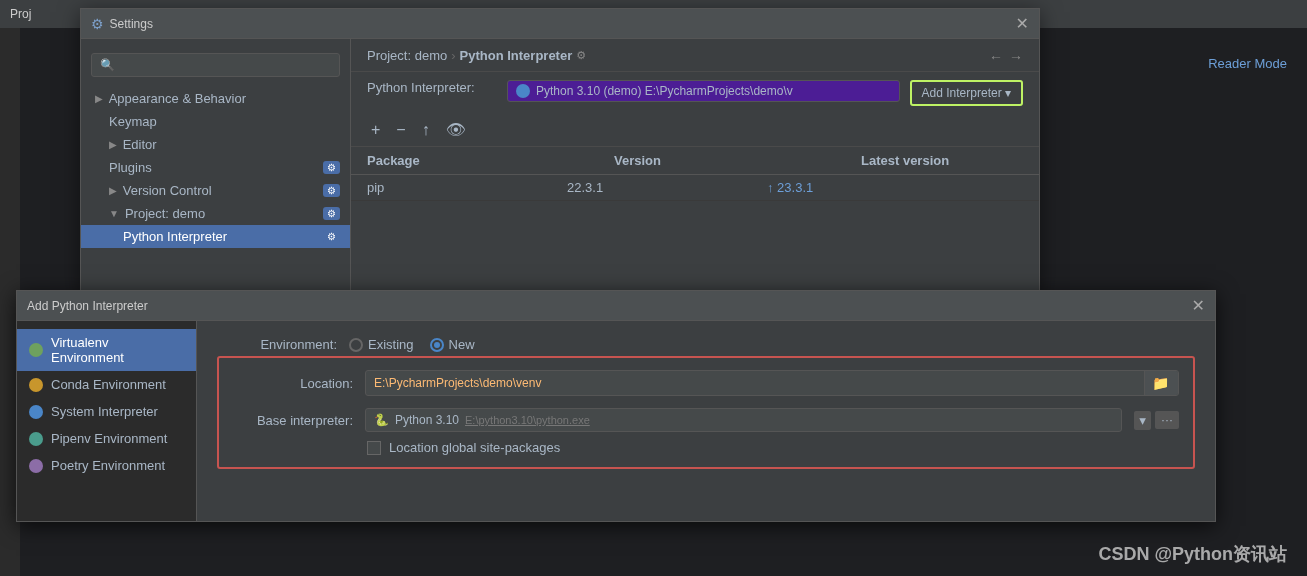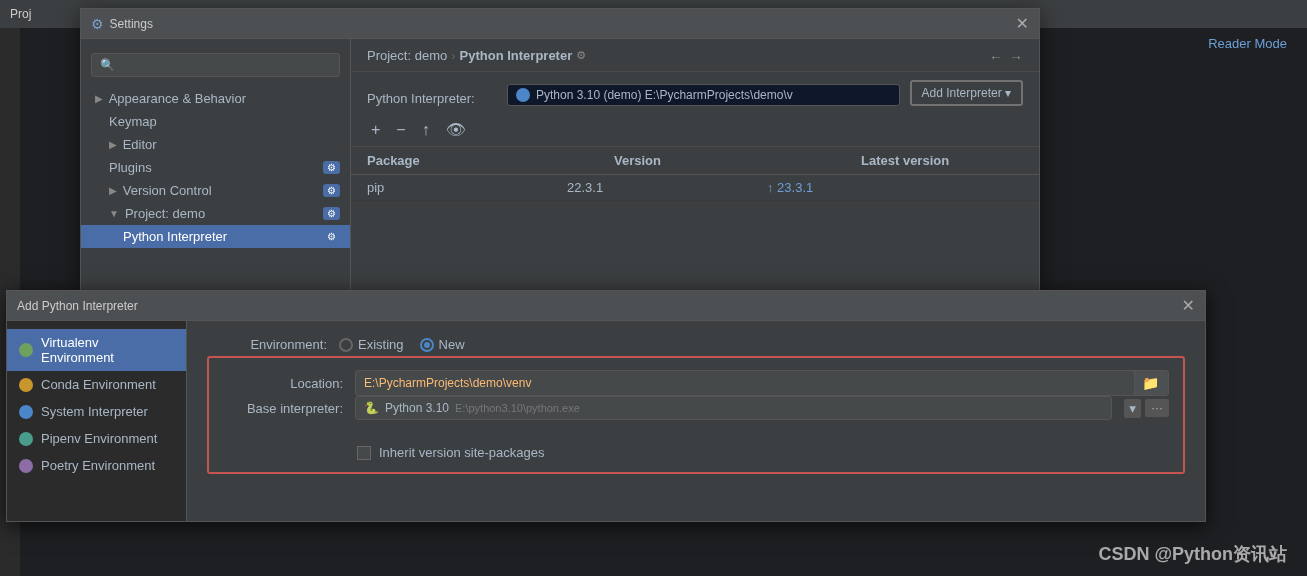--- a/index.html
+++ b/index.html
@@ -219,54 +219,54 @@
     }
 
     .breadcrumb-icon {
       font-size: 11px;
       color: #888;
     }
 
     .interpreter-row {
       padding: 8px 16px;
       display: flex;
-      align-items: flex-end;
+      align-items: flex-start;
       gap: 10px;
     }
 
     .interpreter-label {
       color: #a9b7c6;
       min-width: 130px;
       font-size: 13px;
     }
 
     .interpreter-value {
       display: flex;
       align-items: center;
       gap: 6px;
-      background: #0f172a;
+      background: #4c1d95;
       border: 1px solid #555;
       border-radius: 3px;
       padding: 3px 8px;
       flex: 1;
       font-size: 12px;
       color: #a9b7c6;
     }
 
     .python-icon {
       width: 14px;
       height: 14px;
       background: #4a86c8;
       border-radius: 50%;
       display: inline-block;
     }
 
     .add-interpreter-btn {
       background: transparent;
-      border: 2px solid #737373;
+      border: 2px solid #bef264;
       border-radius: 3px;
       color: #a9b7c6;
       padding: 4px 10px;
       cursor: pointer;
       font-size: 12px;
       display: flex;
       align-items: center;
       gap: 4px;
       outline: none;
     }
@@ -310,21 +310,21 @@
       grid-template-columns: 200px 200px 1fr;
       padding: 5px 16px;
       border-bottom: 1px solid #3a3a3a;
       font-size: 13px;
     }
 
     
     .add-interpreter-dialog {
       position: absolute;
       top: 290px;
-      left: 6px;
+      left: 16px;
       width: 1200px;
       background: #3c3f41;
       border: 1px solid #555;
       box-shadow: 0 4px 20px rgba(0,0,0,0.7);
       display: flex;
       flex-direction: column;
     }
 
     .dialog-titlebar {
       background: #4c5052;
@@ -435,21 +435,21 @@
     .red-outline-section {
       border: 2px solid #c75450;
       border-radius: 3px;
       padding: 12px 14px;
       margin-top: 4px;
     }
 
     .location-row {
       display: flex;
       align-items: center;
-      margin-bottom: 0;
+      margin-bottom: 12px;
       gap: 12px;
     }
 
     .location-label {
       min-width: 120px;
       color: #a9b7c6;
       font-size: 13px;
       text-align: right;
     }
 
@@ -480,21 +480,21 @@
       color: #a9b7c6;
       padding: 4px 8px;
       cursor: pointer;
       font-size: 14px;
     }
 
     .base-interpreter-row {
       display: flex;
       align-items: center;
       gap: 12px;
-      margin-bottom: 25px;
+      margin-bottom: 8px;
     }
 
     .base-interpreter-label {
       min-width: 120px;
       color: #a9b7c6;
       font-size: 13px;
       text-align: right;
     }
 
     .base-interpreter-input {
@@ -564,21 +564,21 @@
       right: 20px;
       color: #ccc;
       font-size: 18px;
       font-weight: bold;
       opacity: 0.8;
     }
 
     
     .reader-mode {
       position: absolute;
-      top: 36px;
+      top: 56px;
       right: 20px;
       color: #6d9fd8;
       font-size: 13px;
     }
   </style>
 </head>
 <body>
 
 <div class="ide-bg">
   <div class="ide-titlebar">
@@ -745,30 +745,30 @@
             <input class="location-input" type="text" value="E:\PycharmProjects\demo\venv" style="">
             <button class="folder-btn">📁</button>
           </div>
         </div>
 
         <div class="base-interpreter-row">
           <span class="base-interpreter-label">Base interpreter:</span>
           <div class="base-interpreter-input" style="flex:1; display:flex; align-items:center; gap:6px;">
             <span>🐍</span>
             <span>Python 3.10</span>
-            <span style="color:#777; font-size:11px;">E:\python3.10\python.exe</span>
+            <span style="color:#777; font-size:11px;text-decoration:underline;">E:\python3.10\python.exe</span>
           </div>
           <div class="base-interpreter-actions">
             <button class="dropdown-arrow">▾</button>
             <button class="ellipsis-btn">···</button>
           </div>
         </div>
 
         <div class="checkbox-row">
           <div class="checkbox"></div>
-          <span class="checkbox-label">Inherit version site-packages</span>
+          <span class="checkbox-label">Location global site-packages</span>
         </div>
       </div>
     </div>
   </div>
 </div>
 
 <div class="watermark">CSDN @Python资讯站</div>
 
 </body></html>

